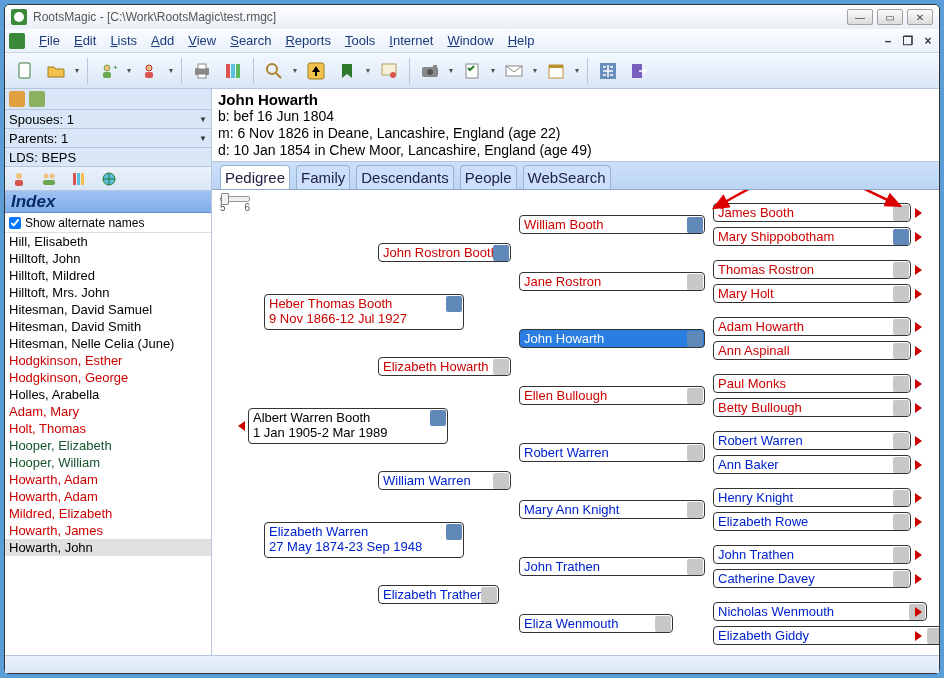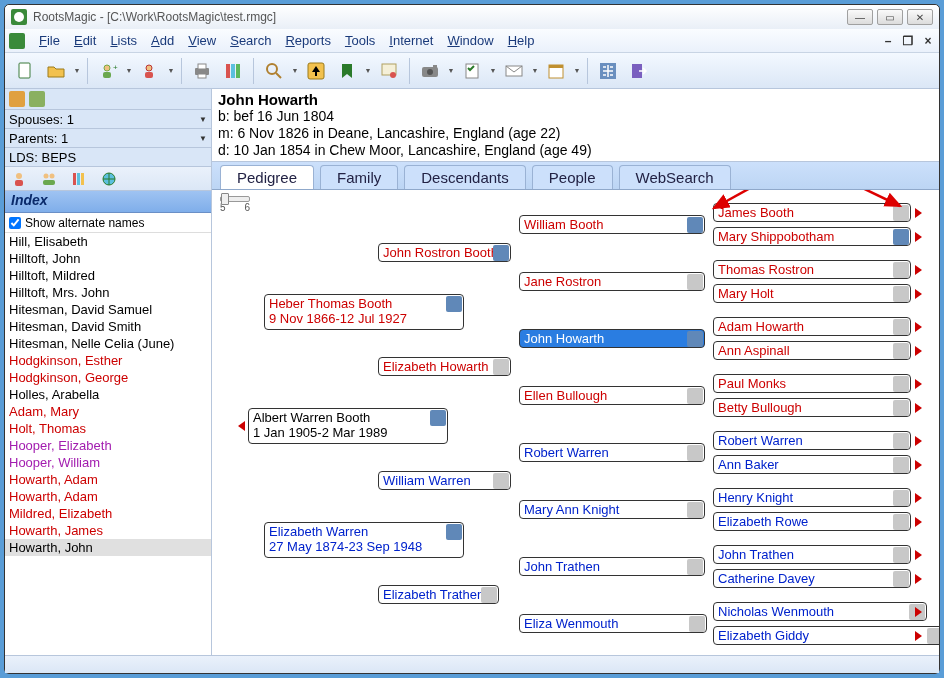--- a/index.html
+++ b/index.html
@@ -24,35 +24,35 @@
   .tsep { width: 1px; height: 26px; background: #b7c6dc; margin: 0 3px; }
   .contentrow { display: flex; flex: 1; min-height: 0; }
   .leftcol { width: 207px; display: flex; flex-direction: column; border-right: 1px solid #b7c6dc; }
   .infobox { background: #d9e6f7; border-bottom: 1px solid #b7c6dc; }
   .infoiconrow { height: 20px; display: flex; gap: 4px; padding: 2px 4px; align-items: center; }
   .smicon { width: 16px; height: 16px; border-radius: 2px; background: #e0a040; }
   .inforow { height: 19px; border-top: 1px solid #b7c6dc; display: flex; align-items: center; padding: 0 4px; font-size: 13px; color: #000; }
   .inforow .dd { margin-left: auto; font-size: 8px; color: #333; }
   .sidetabs { height: 24px; background: linear-gradient(#eaf1fb,#dbe7f6); border-bottom: 1px solid #b7c6dc; display: flex; align-items: center; padding: 0 4px; gap: 10px; }
   .sidetab { width: 20px; height: 18px; display: flex; align-items: center; justify-content: center; }
-  .indexhdr { height: 22px; background: linear-gradient(#9fc3f2,#7faeea); color: #0a2a6a; font-weight: bold; font-size: 14px; font-style: italic; padding: 1px 6px; border-bottom: 1px solid #6a8fc6; }
+  .indexhdr { height: 22px; background: linear-gradient(#9fc3f2,#7faeea); color: #0a2a6a; font-weight: bold; font-size: 17px; font-style: italic; padding: 1px 6px; border-bottom: 1px solid #6a8fc6; }
   .altrow { height: 20px; display: flex; align-items: center; padding: 0 4px; font-size: 12px; gap: 4px; background: #fff; border-bottom: 1px solid #ddd; }
   .altrow input { width: 12px; height: 12px; }
   .namelist { flex: 1; overflow-y: auto; background: #fff; font-size: 13px; }
   .namelist .nm { height: 17px; padding: 0 4px; line-height: 17px; white-space: nowrap; overflow: hidden; cursor: default; }
   .nm.red { color: #cc0000; }
-  .nm.blue { color: #a21caf; }
+  .nm.blue { color: #14532d; }
   .nm.black { color: #000; }
   .nm.sel { background: #e0e0e0; }
   .rightcol { flex: 1; display: flex; flex-direction: column; min-width: 0; }
   .personinfo { background: #fff; padding: 2px 6px; border-bottom: 1px solid #b7c6dc; font-size: 14px; }
   .personinfo .pname { font-weight: bold; font-size: 15px; }
   .personinfo div { line-height: 17px; }
   .viewtabs { height: 28px; background: linear-gradient(#cce0fb,#bcd5f4); display: flex; align-items: flex-end; padding: 0 8px; gap: 6px; font-size: 15px; border-bottom: 1px solid #8fa8ca; }
-  .vtab { padding: 3px 16px; border: 1px solid #9ab2d4; border-bottom: none; border-radius: 4px 4px 0 0; background: #cce0fb; color: #224; cursor: default; }
+  .vtab { padding: 3px 4px; border: 1px solid #9ab2d4; border-bottom: none; border-radius: 4px 4px 0 0; background: #cce0fb; color: #224; cursor: default; }
   .vtab.active { background: #fff; }
   .pedarea { flex: 1; position: relative; background: #fff; overflow: hidden; }
   .genslider { position: absolute; left: 8px; top: 6px; font-size: 10px; color: #555; }
   .genslider .track { width: 30px; height: 6px; border: 1px solid #999; border-radius: 2px; background: #eee; position: relative; }
   .genslider .thumb { width: 8px; height: 12px; background: #f0f0f0; border: 1px solid #888; position: absolute; left: 0; top: -4px; border-radius: 1px; }
   .genslider .lbls { display: flex; justify-content: space-between; width: 30px; }
   .pnode { position: absolute; height: 19px; border: 1px solid #333; border-radius: 4px; background: #fff; font-size: 13px; display: flex; align-items: center; padding: 0 4px; line-height: 15px; }
   .pnode.tall { height: 36px; display: block; padding: 1px 4px; line-height: 15px; }
   .pnode.blue { color: #0022cc; }
   .pnode.red { color: #cc0000; }
@@ -349,21 +349,21 @@
           <div class="rarrow" style="left: 703px; top: 417px;"></div>
           <div class="pnode blue" style="left: 501px; top: 436px; width: 232px;">Elizabeth Giddy<span class="badge g"></span></div>
           <div class="rarrow" style="left: 703px; top: 441px;"></div>
           <div class="pnode red" style="left: 307px; top: 25px; width: 186px;">William Booth<span class="badge "></span></div>
           <div class="pnode red" style="left: 307px; top: 82px; width: 186px;">Jane Rostron<span class="badge g"></span></div>
           <div class="pnode sel" style="left: 307px; top: 139px; width: 186px;">John Howarth<span class="badge "></span></div>
           <div class="pnode red" style="left: 307px; top: 196px; width: 186px;">Ellen Bullough<span class="badge g"></span></div>
           <div class="pnode blue" style="left: 307px; top: 253px; width: 186px;">Robert Warren<span class="badge g"></span></div>
           <div class="pnode blue" style="left: 307px; top: 310px; width: 186px;">Mary Ann Knight<span class="badge g"></span></div>
           <div class="pnode blue" style="left: 307px; top: 367px; width: 186px;">John Trathen<span class="badge g"></span></div>
-          <div class="pnode blue" style="left: 307px; top: 424px; width: 188px;">Eliza Wenmouth<span class="badge g"></span></div>
+          <div class="pnode blue" style="left: 307px; top: 424px; width: 154px;">Eliza Wenmouth<span class="badge g"></span></div>
           <div class="pnode red" style="left: 166px; top: 53px; width: 133px;">John Rostron Booth<span class="badge "></span></div>
           <div class="pnode red" style="left: 166px; top: 167px; width: 133px;">Elizabeth Howarth<span class="badge g"></span></div>
           <div class="pnode blue" style="left: 166px; top: 281px; width: 133px;">William Warren<span class="badge g"></span></div>
           <div class="pnode blue" style="left: 166px; top: 395px; width: 121px;">Elizabeth Trathen<span class="badge g"></span></div>
           <div class="pnode tall red" style="left: 52px; top: 104px; width: 200px;">
             <div>Heber Thomas Booth</div>
             <div>9 Nov 1866-12 Jul 1927</div>
             <span class="badge "></span>
           </div>
           <div class="pnode tall blue" style="left: 52px; top: 332px; width: 200px;">

